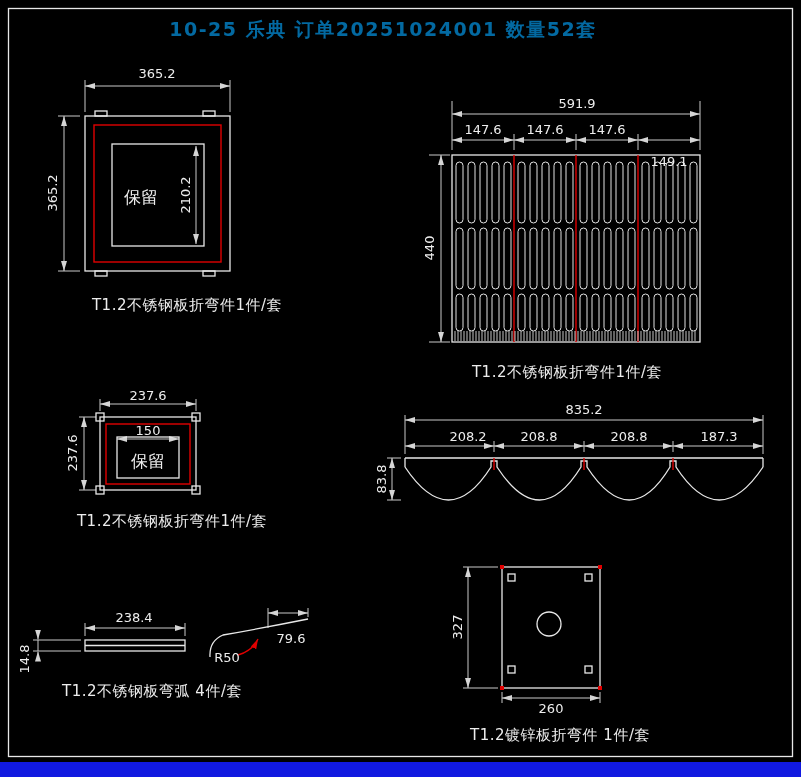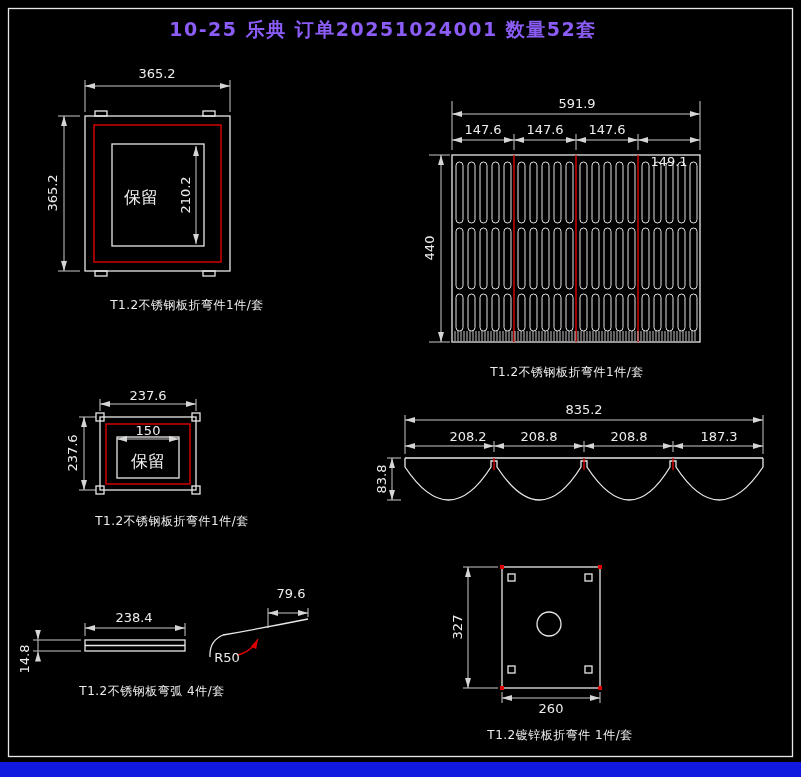--- a/index.html
+++ b/index.html
@@ -14,24 +14,24 @@
   .rf   { fill:#e00000; stroke:none; }
   #slots rect  { fill:none; stroke:#e3e3e3; stroke-width:1; }
   #hatch line  { stroke:#dcdcdc; stroke-width:0.9; }
   .t {
     position:absolute; transform:translate(-50%,-50%);
     color:#ededed; white-space:nowrap; line-height:1;
   }
   .dim  { font-size:13px; }
   .dimv { transform:translate(-50%,-50%) rotate(-90deg); }
   .keep { font-size:17px; }
-  .lbl  { font-size:12px; letter-spacing:0.5px; }
+  .lbl  { font-size:15px; letter-spacing:0.5px; }
   .title{
     position:absolute; transform:translate(-50%,-50%);
-    color:#8b5cf6; font-size:19px; font-weight:bold; letter-spacing:1.5px;
+    color:#0369a1; font-size:19px; font-weight:bold; letter-spacing:1.5px;
     white-space:nowrap;
   }
   .bar { position:absolute; left:0; top:762px; width:801px; height:15px; background:#1119e0; }
 </style>
 </head>
 <body>
 
 <div class="stage">
 
   <svg width="801" height="777" viewBox="0 0 801 777">
@@ -342,21 +342,21 @@
 
   <span class="t dim" style="left:584px; top:409px;">835.2</span>
   <span class="t dim" style="left:468px; top:436px;">208.2</span>
   <span class="t dim" style="left:539px; top:436px;">208.8</span>
   <span class="t dim" style="left:629px; top:436px;">208.8</span>
   <span class="t dim" style="left:719px; top:436px;">187.3</span>
   <span class="t dim dimv" style="left:381px; top:479px;">83.8</span>
 
   <span class="t dim" style="left:134px; top:617px;">238.4</span>
   <span class="t dim dimv" style="left:24px; top:659px;">14.8</span>
-  <span class="t dim" style="left:291px; top:593px;">79.6</span>
+  <span class="t dim" style="left:291px; top:638px;">79.6</span>
   <span class="t dim" style="left:227px; top:657px;">R50</span>
   <span class="t lbl" style="left:152px; top:691px;">T1.2不锈钢板弯弧 4件/套</span>
 
   <span class="t dim dimv" style="left:457px; top:627px;">327</span>
   <span class="t dim" style="left:551px; top:708px;">260</span>
   <span class="t lbl" style="left:560px; top:735px;">T1.2镀锌板折弯件 1件/套</span>
 
   <div class="bar"></div>
 </div>
 

